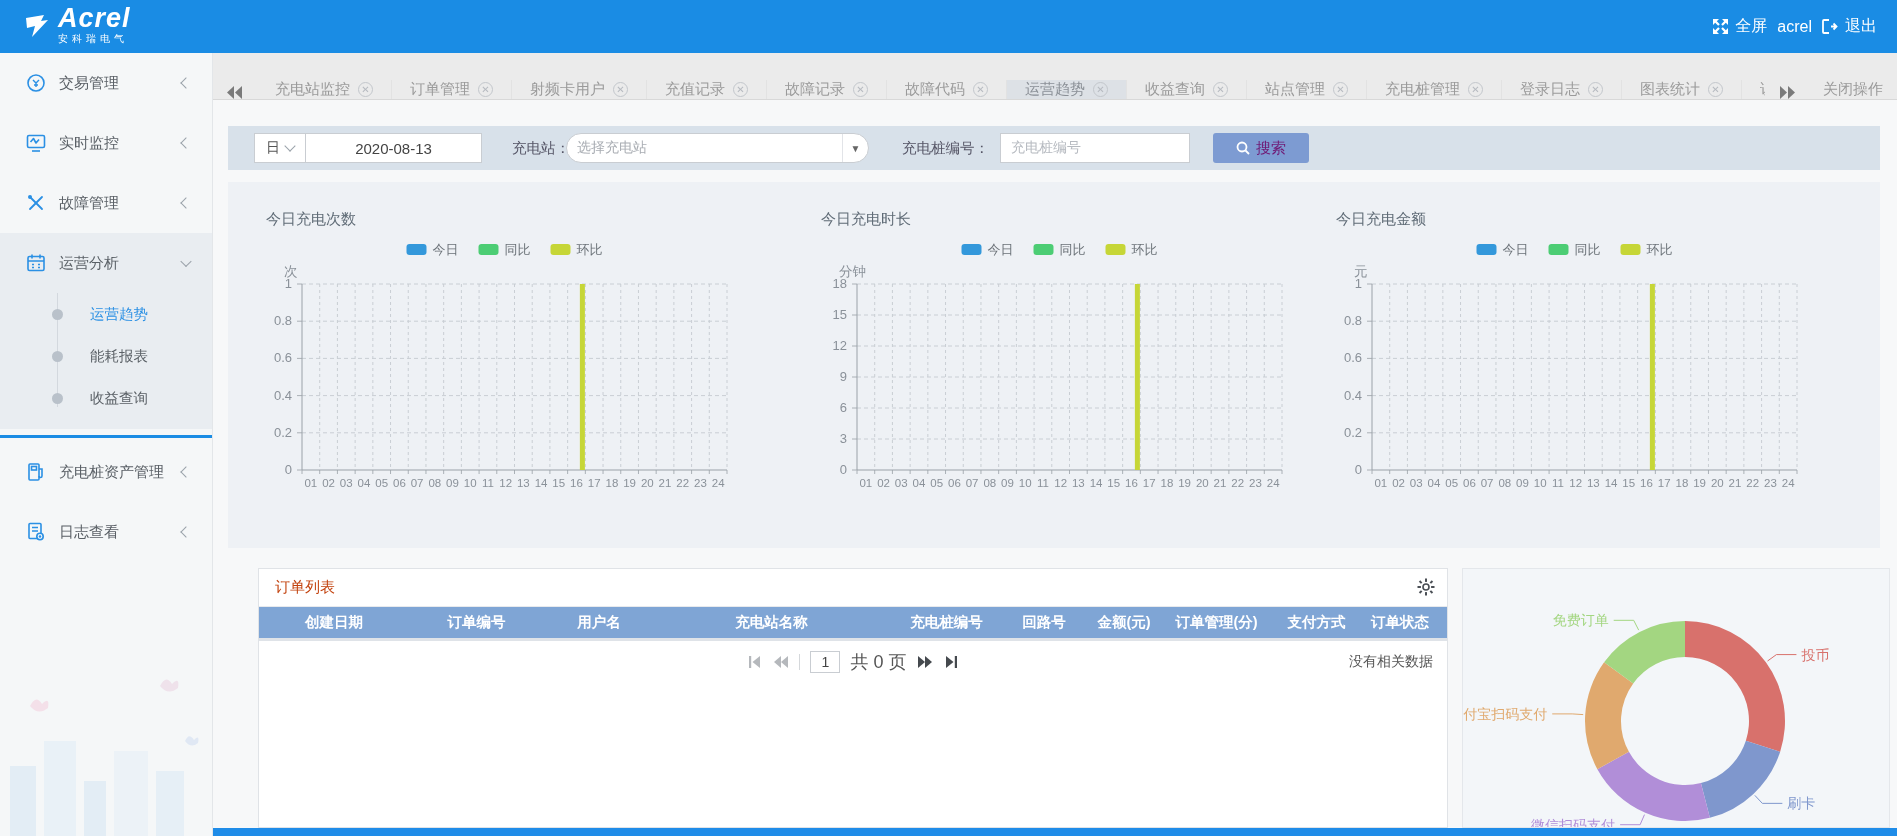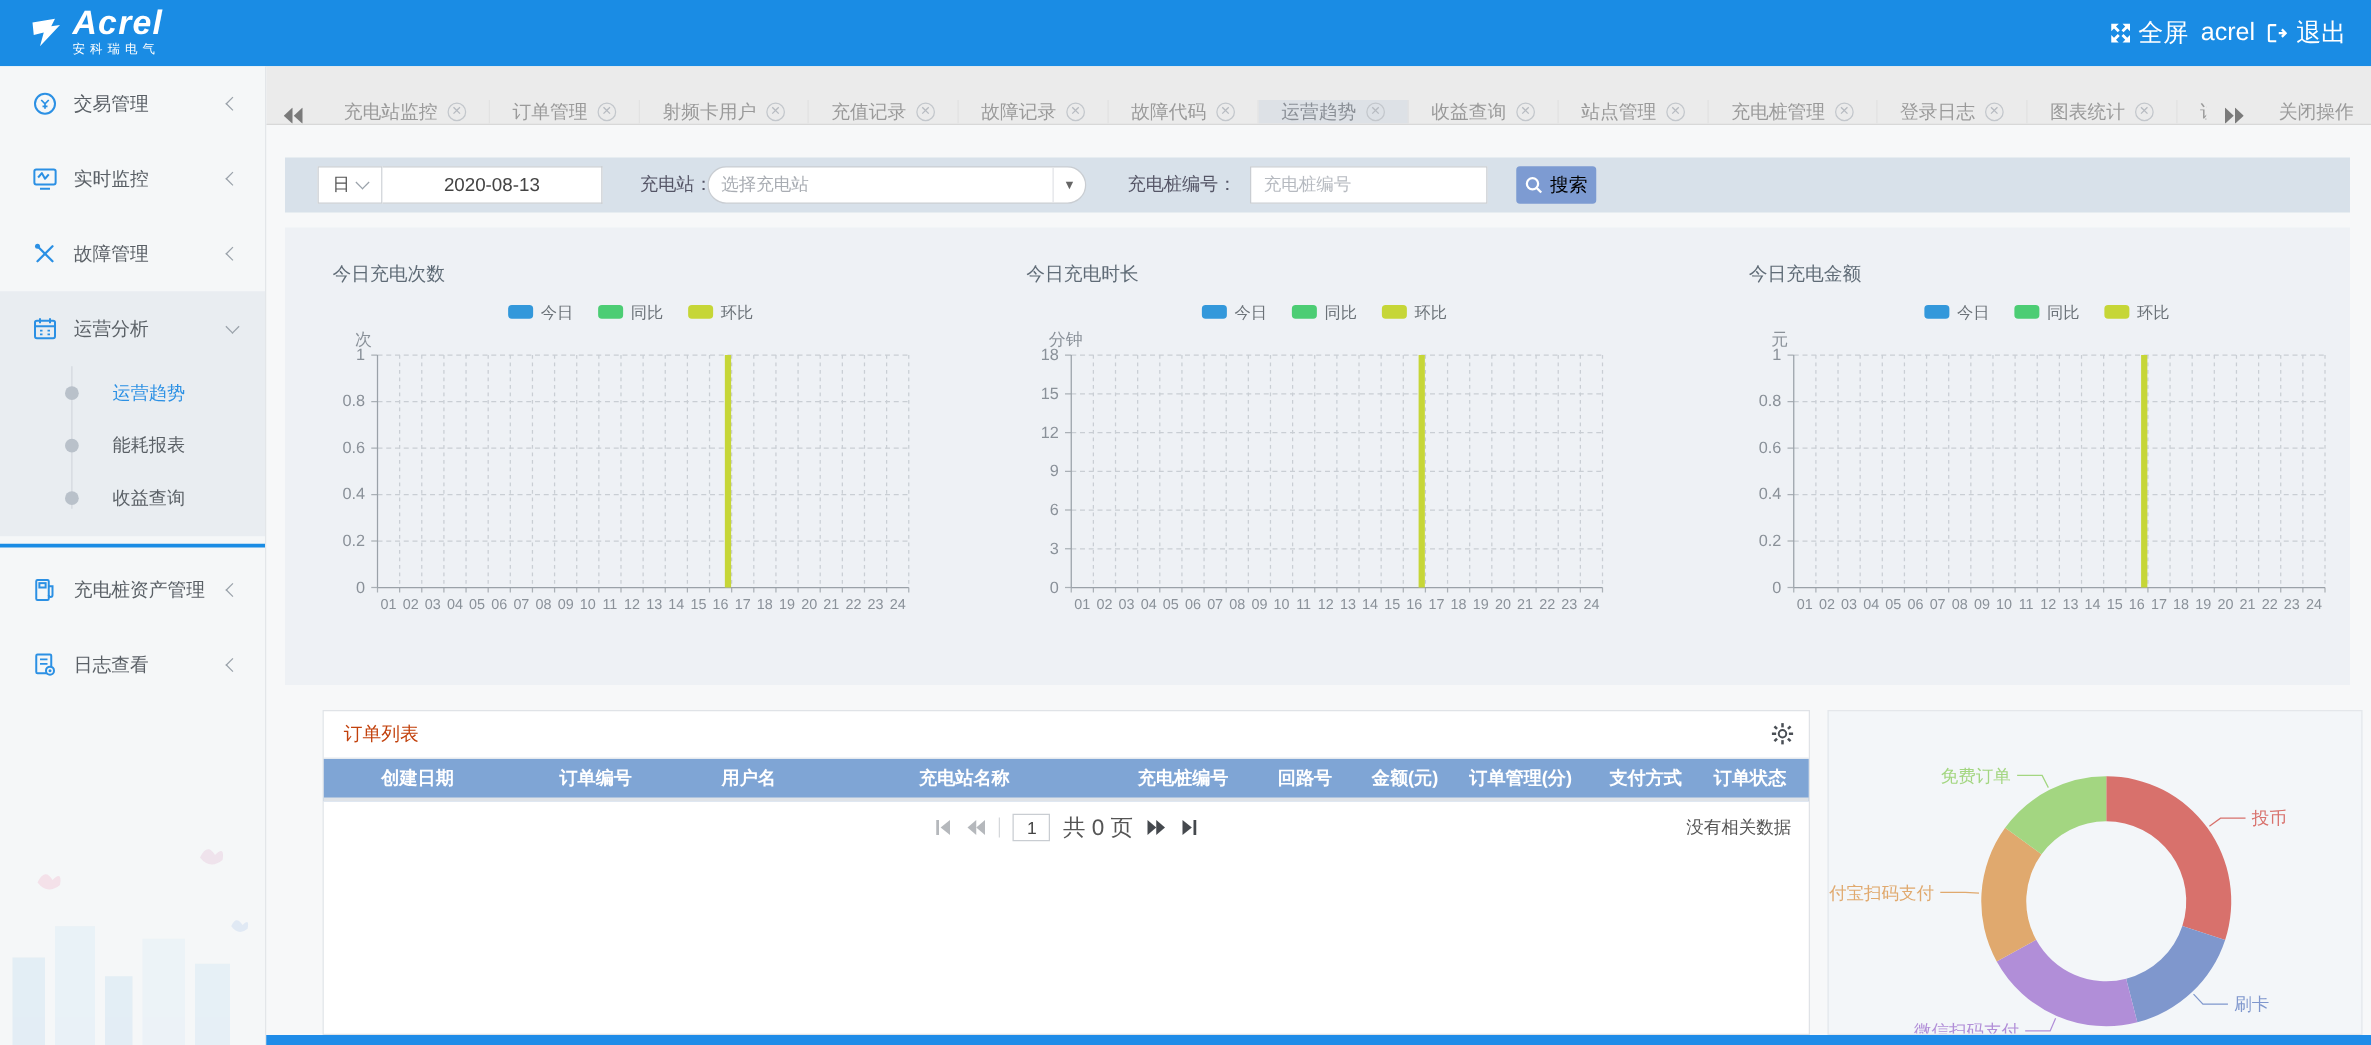--- a/index.html
+++ b/index.html
@@ -6,21 +6,21 @@
   html,body { width:1897px; height:836px; overflow:hidden;
     font-family:"Liberation Sans","DejaVu Sans",sans-serif; background:#f7f8f9; }
 
   
   #header { position:absolute; left:0; top:0; width:1897px; height:53px; background:#1a8ce4; color:#fff; }
   #logo { position:absolute; left:22px; top:5px; display:flex; align-items:center; }
   #logo-mark { margin-right:6px; }
   #logo-text { font-style:italic; font-weight:bold; font-size:27px; line-height:26px; letter-spacing:1px; }
   #logo-sub { font-size:10px; letter-spacing:4px; margin-top:1px; }
   #app-title { position:absolute; left:148px; top:11px; font-size:24px; font-weight:bold; letter-spacing:2px; }
-  #header-right { position:absolute; right:20px; top:0; height:53px; display:flex; align-items:center; gap:10px; font-size:20px;text-align:right; }
+  #header-right { position:absolute; right:20px; top:0; height:53px; display:flex; align-items:center; gap:10px; font-size:16px;text-align:right; }
   #header-right .hbtn { display:flex; align-items:center; gap:6px; cursor:pointer; }
 
   
   #tabbar { position:absolute; left:213px; top:53px; width:1684px; height:47px; background:#ebebeb;
     border-bottom:1px solid #d8d8d8; display:flex; align-items:flex-end; overflow:hidden; }
   .tab-scroll { width:44px; display:flex; align-items:center; justify-content:center; cursor:pointer; flex:0 0 auto; }
   .tab { flex:0 0 auto; display:flex; align-items:center; gap:8px; padding:0 18px; font-size:15px; color:#9a9a9a;
     border-right:1px solid #e2e2e2; cursor:pointer; white-space:nowrap; }
   .tab.active { background:#dde1e6; color:#8a8f96; }
   .tab-close { width:15px; height:15px; border-radius:50%; border:1px solid #c3c7cc; color:#b6bac0;
@@ -52,21 +52,21 @@
   .fctl { position:absolute; top:7px; height:30px; }
   .wbox { background:#fff; border:1px solid #c9cdd2; display:flex; align-items:center; }
   #period-select { left:26px; width:52px; justify-content:center; gap:6px; font-size:14px; color:#555; cursor:pointer; }
   #date-input { left:78px; width:176px; justify-content:center; font-size:15px; color:#444; border-left:none; }
   #station-label { left:284px; line-height:30px; font-size:14.5px; color:#556; }
   #station-select { left:338px; width:303px; font-size:14px; color:#a9adb3; padding-left:10px; cursor:pointer; position:absolute;border-radius:15px; }
   #station-select .arrow { position:absolute; right:0; top:0; width:26px; height:28px; border-left:1px solid #e2e4e8;
     display:flex; align-items:center; justify-content:center; color:#666; font-size:10px; }
   #pile-label { left:674px; line-height:30px; font-size:14.5px; color:#556; }
   #pile-input { left:772px; width:190px; padding-left:10px; font-size:14px; color:#b6bac0; }
-  #search-btn { left:985px; width:64px; background:#7d9bd2; color:#000000; border:none; border-radius:3px;
+  #search-btn { left:985px; width:96px; background:#7d9bd2; color:#701a75; border:none; border-radius:3px;
     display:flex; align-items:center; justify-content:center; gap:6px; font-size:15px; cursor:pointer; }
 
   #charts-card { position:absolute; left:228px; top:182px; width:1652px; height:366px; background:#eef1f5; }
   .chart-block { position:absolute; top:14px; width:505px; height:330px; }
   .chart-title { position:absolute; left:26px; top:14px; font-size:15px; color:#5f6b76; }
   .chart-svg { position:absolute; left:0; top:40px; }
 
   #orders-panel { position:absolute; left:258px; top:568px; width:1190px; height:260px; background:#fff;
     border:1px solid #e0e3e7; }
   #orders-header { height:38px; border-bottom:1px solid #e8eaed; display:flex; align-items:center;
@@ -523,21 +523,21 @@
           <text x="407.3125" y="251" font-size="11.5" fill="#8a9199" text-anchor="middle">20</text>
           <text x="425.0208333333333" y="251" font-size="11.5" fill="#8a9199" text-anchor="middle">21</text>
           <text x="442.72916666666663" y="251" font-size="11.5" fill="#8a9199" text-anchor="middle">22</text>
           <text x="460.4375" y="251" font-size="11.5" fill="#8a9199" text-anchor="middle">23</text>
           <text x="478.1458333333333" y="251" font-size="11.5" fill="#8a9199" text-anchor="middle">24</text>
           <line x1="62" y1="48" x2="62" y2="234" stroke="#9aa1a8" stroke-width="1"></line>
           <line x1="62" y1="234" x2="487" y2="234" stroke="#9aa1a8" stroke-width="1"></line>
           <rect x="339.88194444444446" y="48" width="5" height="186" fill="#c6d637"></rect>
         </svg></div>
   </div>
-  <div class="chart-block" style="left:1145px;">
+  <div class="chart-block" style="left:1082px;">
     <div class="chart-title">今日充电金额</div>
     <div class="chart-svg" id="chart2"><svg width="505" height="272">
           <rect x="166.5" y="8" width="20" height="11" rx="3" fill="#3398db"></rect>
           <text x="192.5" y="18" font-size="13" fill="#6b7278">今日</text>
           <rect x="238.5" y="8" width="20" height="11" rx="3" fill="#4ccd74"></rect>
           <text x="264.5" y="18" font-size="13" fill="#6b7278">同比</text>
           <rect x="310.5" y="8" width="20" height="11" rx="3" fill="#c6d637"></rect>
           <text x="336.5" y="18" font-size="13" fill="#6b7278">环比</text>
           <text x="44" y="40" font-size="13.5" fill="#8a9199">元</text>
           <text x="52" y="238" font-size="13" fill="#8a9199" text-anchor="end">0</text>

